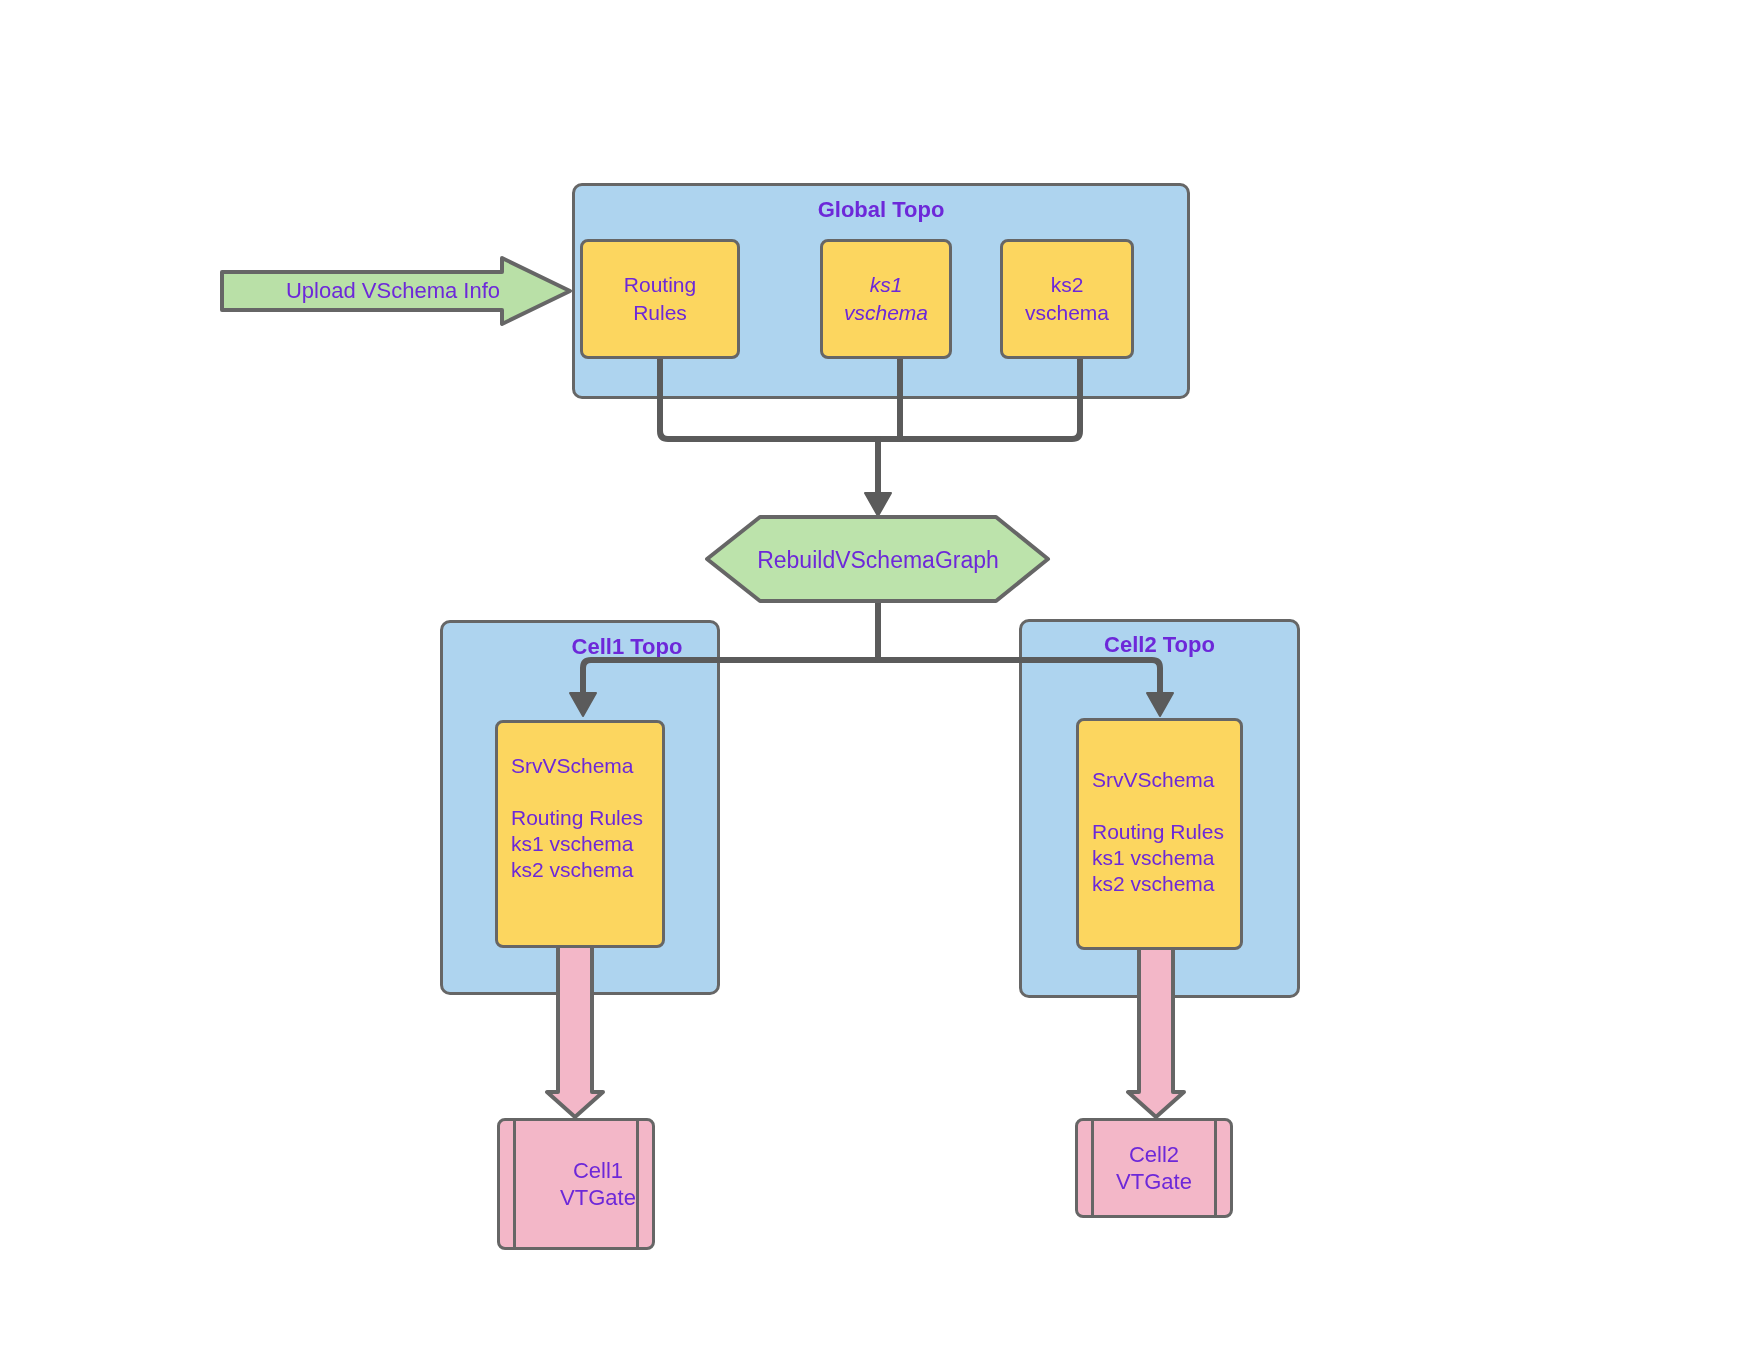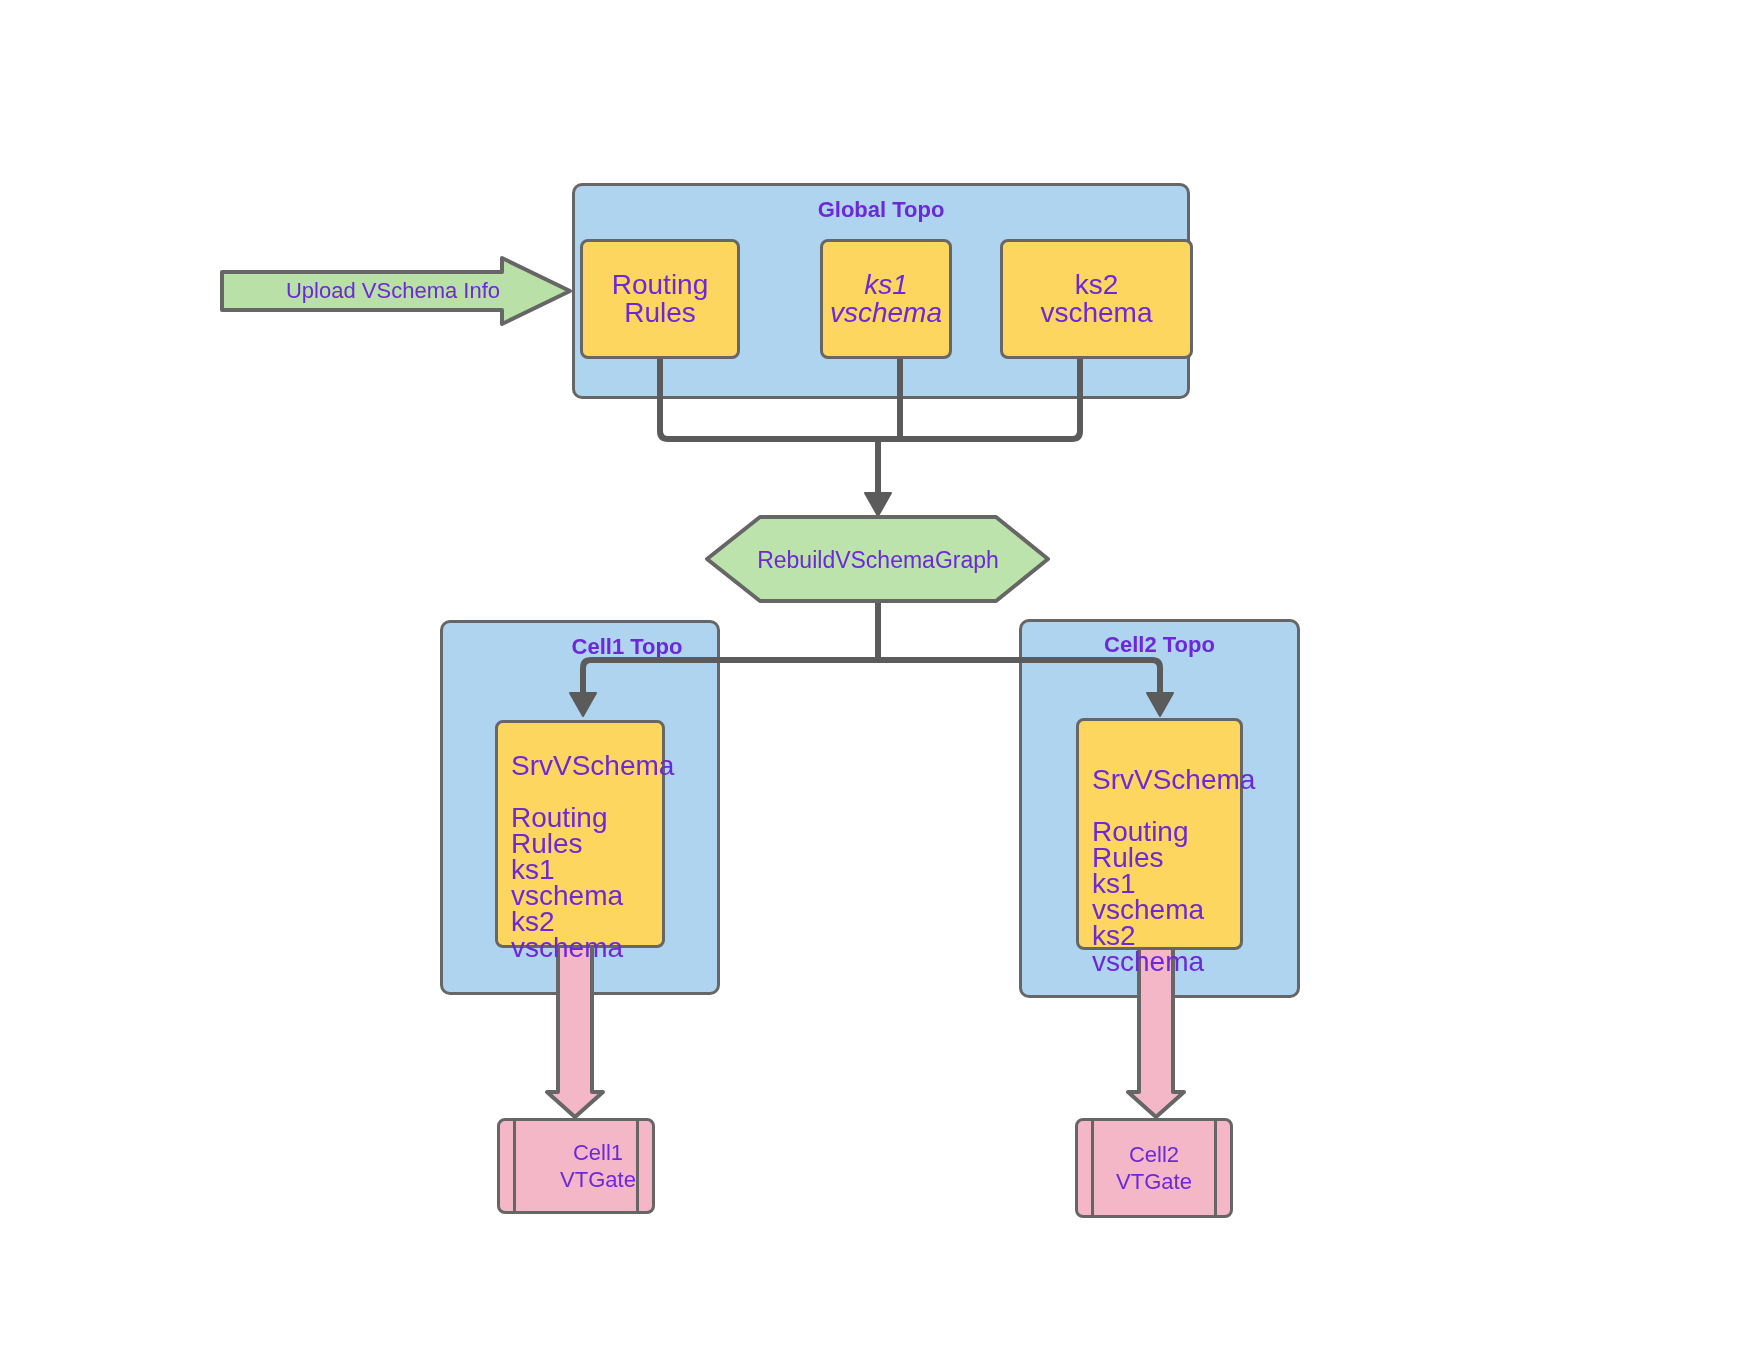--- a/index.html
+++ b/index.html
@@ -13,21 +13,21 @@
     border-radius:10px; box-sizing:border-box; z-index:1;
   }
   .container-title {
     position:absolute; left:0; width:100%; text-align:center;
     font-weight:bold; font-size:22px; line-height:24px;
   }
   .node {
     position:absolute; background:#fcd65f; border:3px solid #666666;
     border-radius:8px; box-sizing:border-box; z-index:3;
     display:flex; align-items:center; justify-content:center;
-    text-align:center; font-size:28px; line-height:28px; white-space:pre-line;
+    text-align:center; font-size:21px; line-height:28px; white-space:pre-line;
   }
   .node.srv {
     display:block; text-align:left; line-height:26px;
     padding-left:13px; padding-right:4px;
   }
   .vtgate {
     position:absolute; background:#f3b7c8; border:3px solid #666666;
     border-radius:8px; box-sizing:border-box; z-index:3;
     display:flex; align-items:center; justify-content:center;
     text-align:center; font-size:22px; line-height:27px; white-space:pre-line;
@@ -79,35 +79,35 @@
     <polygon points="1139,948 1173,948 1173,1092 1184,1092 1156,1117 1128,1092 1139,1092" fill="#f3b7c8" stroke="#666666" stroke-width="4" stroke-linejoin="round"></polygon>
   </svg>
 
   <div class="float-label upload-label" style="left:393px; top:291px;">Upload VSchema Info</div>
   <div class="float-label hex-label" style="left:878px; top:560px;">RebuildVSchemaGraph</div>
 
   <div class="node" style="left:580px; top:239px; width:160px; height:120px;">Routing
 Rules</div>
   <div class="node" style="left:820px; top:239px; width:132px; height:120px;font-style:italic;">ks1
 vschema</div>
-  <div class="node" style="left:1000px; top:239px; width:193px; height:120px;">ks2
+  <div class="node" style="left:1000px; top:239px; width:134px; height:120px;">ks2
 vschema</div>
 
   <div class="node srv" style="left:495px; top:720px; width:170px; height:228px; padding-top:30px;">SrvVSchema
 
 Routing Rules
 ks1 vschema
 ks2 vschema</div>
   <div class="node srv" style="left:1076px; top:718px; width:167px; height:232px; padding-top:46px;">SrvVSchema
 
 Routing Rules
 ks1 vschema
 ks2 vschema</div>
 
-  <div class="vtgate" style="left:497px; top:1118px; width:158px; height:96px;padding-left:44px;">
+  <div class="vtgate" style="left:497px; top:1118px; width:158px; height:132px;padding-left:44px;">
     <div class="vline" style="left:13px;"></div>
     <div class="vline" style="right:13px;"></div>
     <span>Cell1
 VTGate</span>
   </div>
   <div class="vtgate" style="left:1075px; top:1118px; width:158px; height:100px;">
     <div class="vline" style="left:13px;"></div>
     <div class="vline" style="right:13px;"></div>
     <span>Cell2
 VTGate</span>

